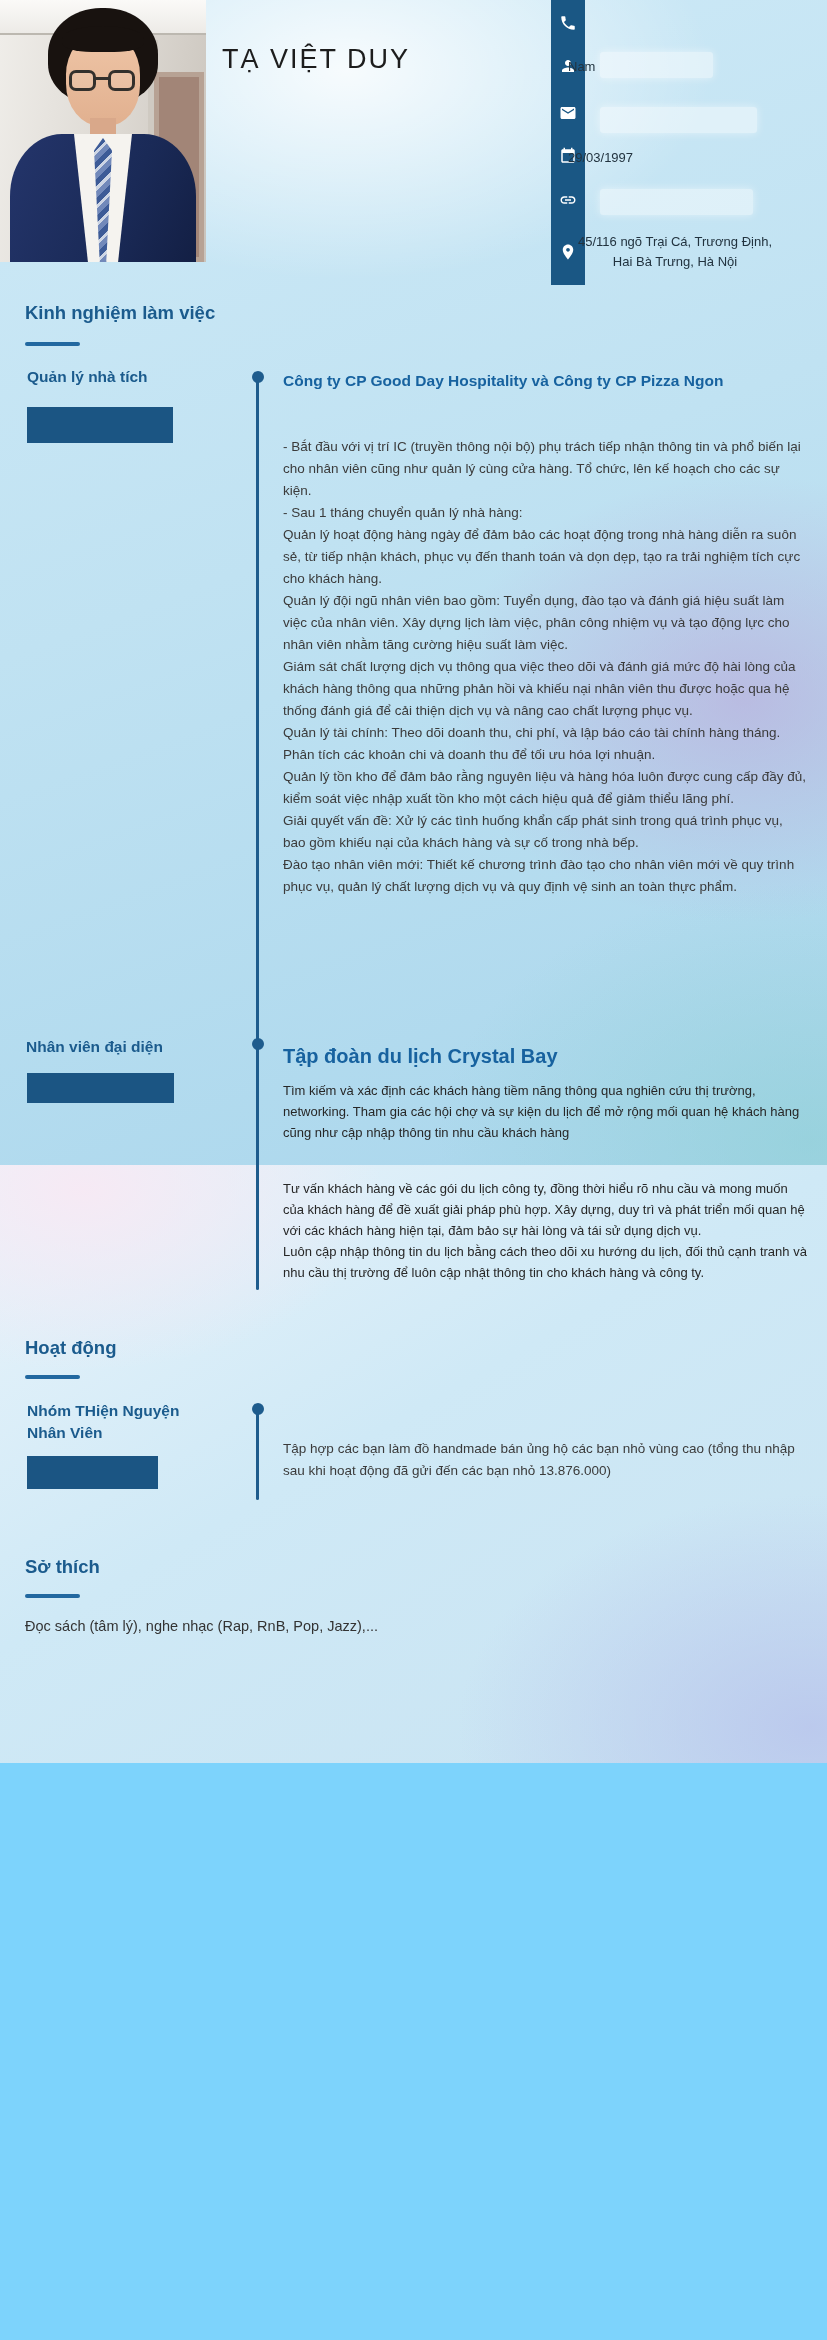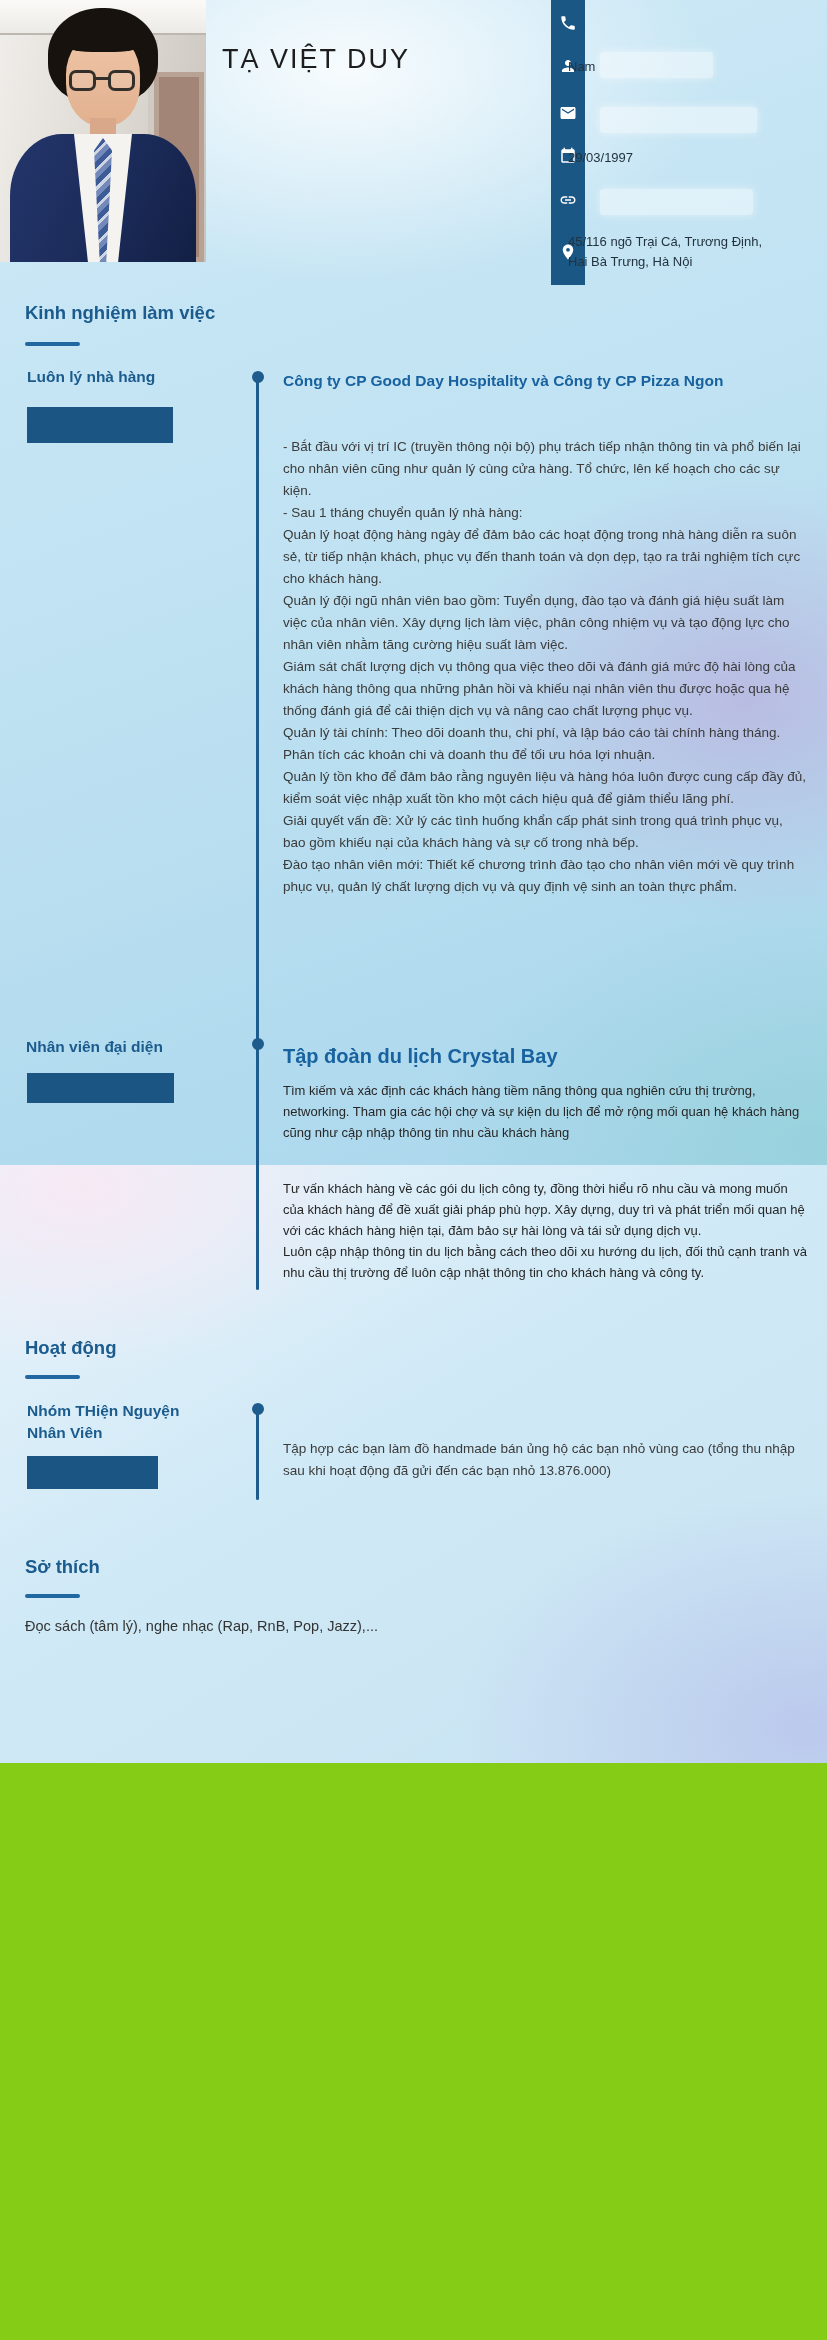--- a/index.html
+++ b/index.html
@@ -1,17 +1,17 @@
 <!DOCTYPE html>
 <html><head>
 <meta charset="utf-8">
 <style>
   html,body{margin:0;padding:0;background:#ffffff;}
   body{font-family:"Liberation Sans",sans-serif;}
-  #stage{position:relative;width:827px;height:2340px;background:#84cc16;overflow:hidden;margin:0 auto;}
+  #stage{position:relative;width:827px;height:2340px;background:#7dd3fc;overflow:hidden;margin:0 auto;}
   .abs{position:absolute;}
 
   
   .bg-p1{left:0;top:0;width:827px;height:1165px;
     background:
       radial-gradient(ellipse 430px 320px at 90% 60%, rgba(187,160,214,0.55), rgba(187,160,214,0) 70%),
       radial-gradient(ellipse 520px 360px at 98% 98%, rgba(138,206,209,0.55), rgba(138,206,209,0) 72%),
       radial-gradient(ellipse 520px 300px at 42% 6%, rgba(255,255,255,0.85), rgba(255,255,255,0) 70%),
       linear-gradient(160deg,#cfeaf7 0%,#c0e2f2 45%,#a9d6ec 100%);}
   .bg-p2{left:0;top:1165px;width:827px;height:598px;
@@ -42,21 +42,21 @@
 
   
   .name{left:222px;top:44px;width:320px;font-size:27px;font-weight:500;letter-spacing:2px;color:#1d1d1d;}
 
   .cbar{left:551px;top:0;width:34px;height:285px;background:#1a5784;}
   .cicon{position:absolute;left:8px;width:18px;height:18px;}
   .cicon svg{display:block;width:18px;height:18px;fill:#ffffff;}
   .ci-0{top:14px;} .ci-1{top:57px;} .ci-2{top:104px;} .ci-3{top:147px;} .ci-4{top:191px;} .ci-5{top:243px;}
 
   .cval{left:568px;width:214px;font-size:13px;color:#22333f;line-height:1.5;}
-  .cv-nam{top:57px;} .cv-dob{top:148px;} .cv-addr{top:232px;}
+  .cv-nam{top:57px;} .cv-dob{top:148px;} .cv-addr{top:232px;text-align:center;}
   .redact-light{background:rgba(255,255,255,0.45);border-radius:3px;box-shadow:0 0 8px rgba(255,255,255,0.5);}
   .rl-phone{left:600px;top:52px;width:113px;height:26px;}
   .rl-mail{left:600px;top:107px;width:157px;height:26px;}
   .rl-link{left:600px;top:189px;width:153px;height:26px;}
 
   
   .sec-title{font-size:18.5px;font-weight:700;color:#1b5b8d;}
   .sec-underline{width:55px;height:4px;background:#2268a0;border-radius:2px;}
   .st-exp{left:25px;top:302px;} .su-exp{left:25px;top:342px;}
   .st-act{left:25px;top:1337px;} .su-act{left:25px;top:1375px;}
@@ -162,21 +162,21 @@
   <div class="abs redact-light rl-mail"></div>
   <div class="abs cval cv-dob">29/03/1997</div>
   <div class="abs redact-light rl-link"></div>
   <div class="abs cval cv-addr">45/116 ngõ Trại Cá, Trương Định, Hai Bà Trưng, Hà Nội</div>
 
   <div class="abs sec-title st-exp">Kinh nghiệm làm việc</div>
   <div class="abs sec-underline su-exp"></div>
 
   <div class="abs tl-line e1-line"></div>
   <div class="abs tl-dot e1-dot"></div>
-  <div class="abs pos-title e1-pos">Luôn lý nhà hàng</div>
+  <div class="abs pos-title e1-pos">Quản lý nhà tích</div>
   <div class="abs redact-navy e1-rect"></div>
   <div class="abs company e1-comp">Công ty CP Good Day Hospitality và Công ty CP Pizza Ngon</div>
   <div class="abs body-txt e1-desc">- Bắt đầu với vị trí IC (truyền thông nội bộ) phụ trách tiếp nhận thông tin và phổ biến lại cho nhân viên cũng như quản lý cùng cửa hàng. Tổ chức, lên kế hoạch cho các sự kiện.
  - Sau 1 tháng chuyển quản lý nhà hàng:
 Quản lý hoạt động hàng ngày để đảm bảo các hoạt động trong nhà hàng diễn ra suôn sẻ, từ tiếp nhận khách, phục vụ đến thanh toán và dọn dẹp, tạo ra trải nghiệm tích cực cho khách hàng.
 Quản lý đội ngũ nhân viên bao gồm: Tuyển dụng, đào tạo và đánh giá hiệu suất làm việc của nhân viên. Xây dựng lịch làm việc, phân công nhiệm vụ và tạo động lực cho nhân viên nhằm tăng cường hiệu suất làm việc.
 Giám sát chất lượng dịch vụ thông qua việc theo dõi và đánh giá mức độ hài lòng của khách hàng thông qua những phản hồi và khiếu nại nhân viên thu được hoặc qua hệ thống đánh giá để cải thiện dịch vụ và nâng cao chất lượng phục vụ.
 Quản lý tài chính: Theo dõi doanh thu, chi phí, và lập báo cáo tài chính hàng tháng. Phân tích các khoản chi và doanh thu để tối ưu hóa lợi nhuận.
 Quản lý tồn kho để đảm bảo rằng nguyên liệu và hàng hóa luôn được cung cấp đầy đủ, kiểm soát việc nhập xuất tồn kho một cách hiệu quả để giảm thiểu lãng phí.
 Giải quyết vấn đề: Xử lý các tình huống khẩn cấp phát sinh trong quá trình phục vụ, bao gồm khiếu nại của khách hàng và sự cố trong nhà bếp.

